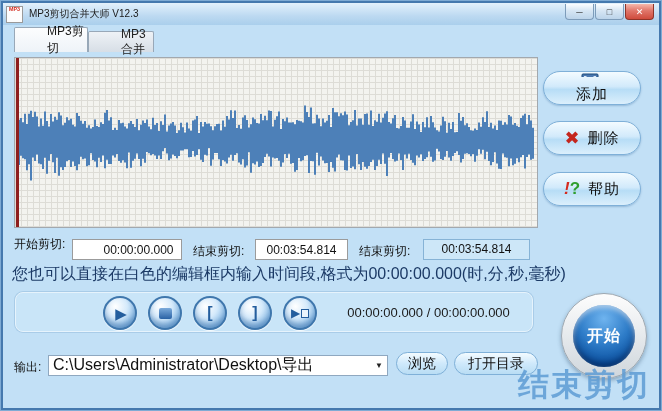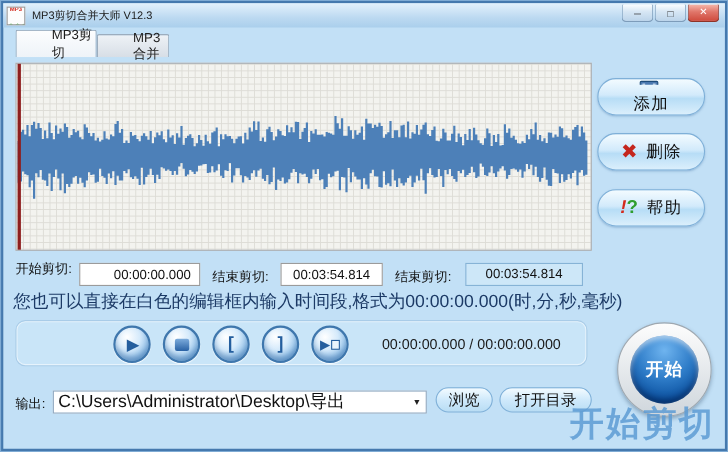--- a/index.html
+++ b/index.html
@@ -176,15 +176,15 @@
   </div>
 
   <span class="lab" style="left:14px;top:359px;">输出:</span>
   <div class="combo">
     <span class="path">C:\Users\Administrator\Desktop\导出</span>
     <span class="arrow">▼</span>
   </div>
   <div class="pill" style="left:396px;width:52px;">浏览</div>
   <div class="pill" style="left:454px;width:84px;">打开目录</div>
 
-  <div class="watermark">开始剪切</div>
+  <div class="watermark">结束剪切</div>
 
 </div>
 
 </body></html>

